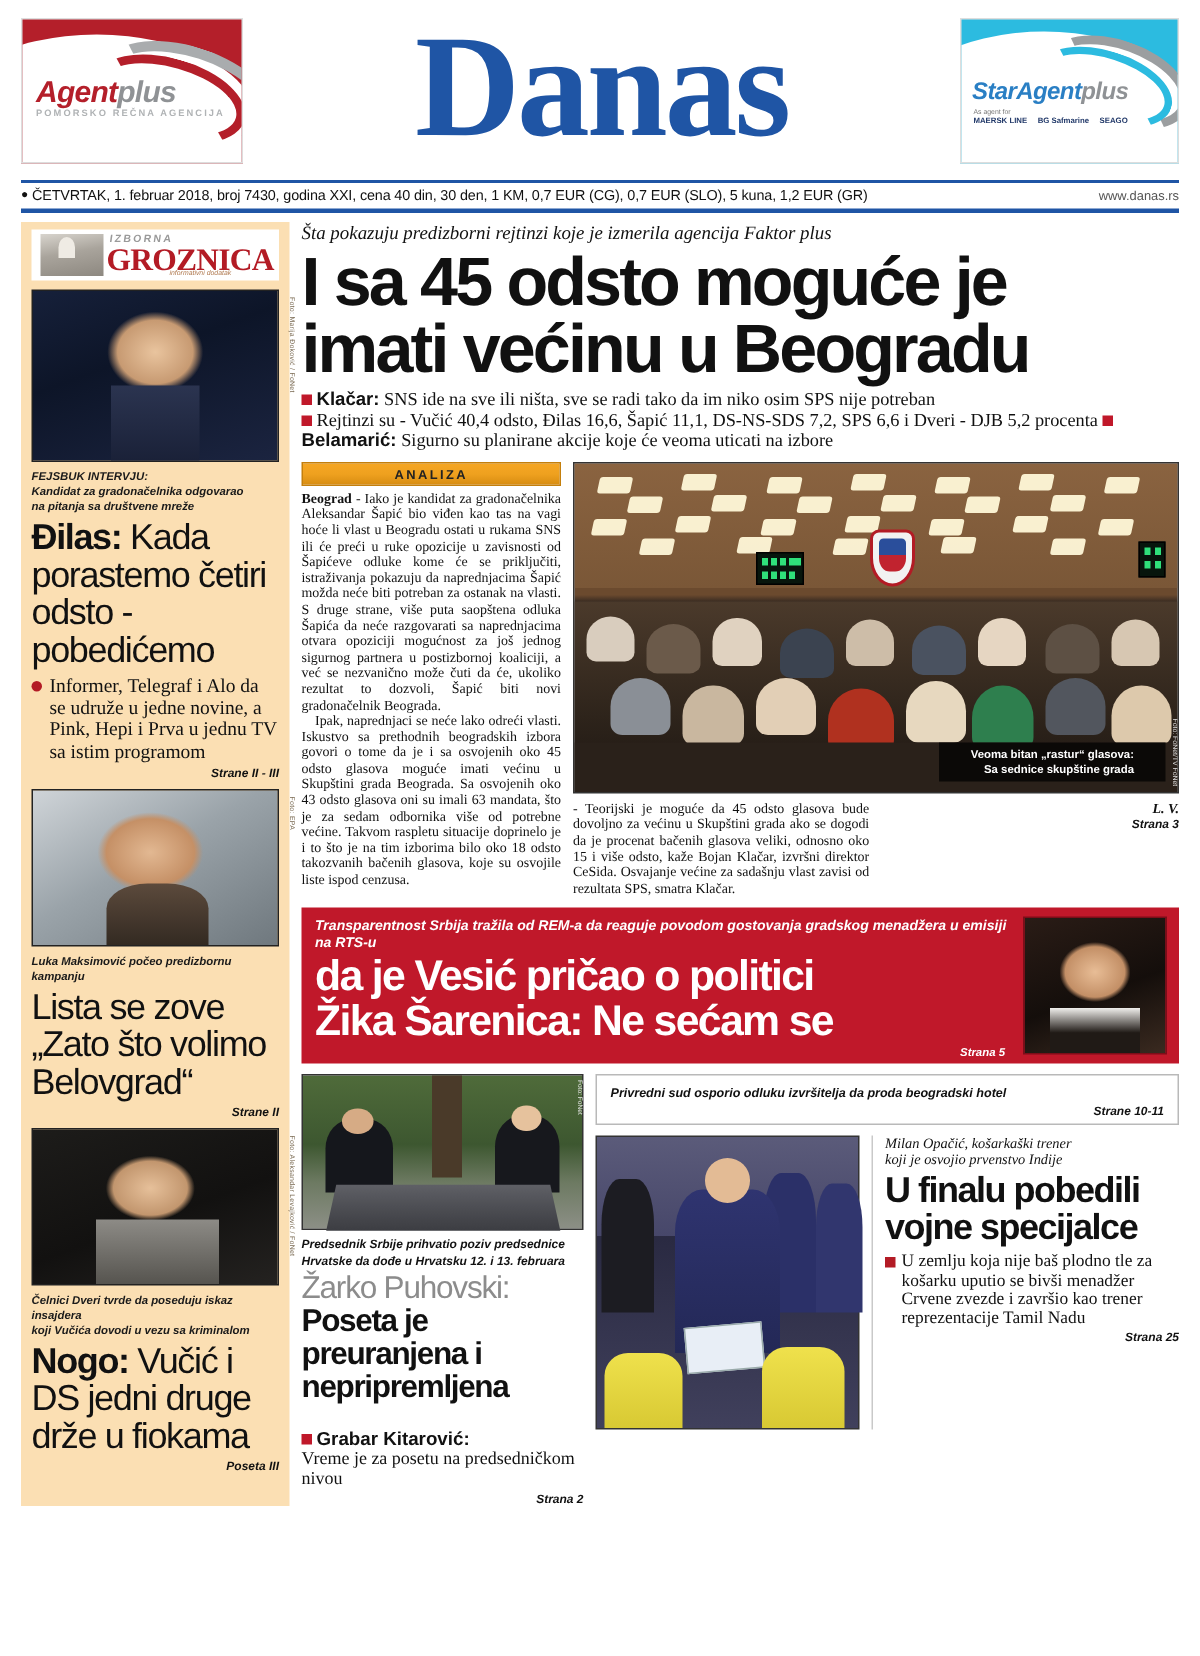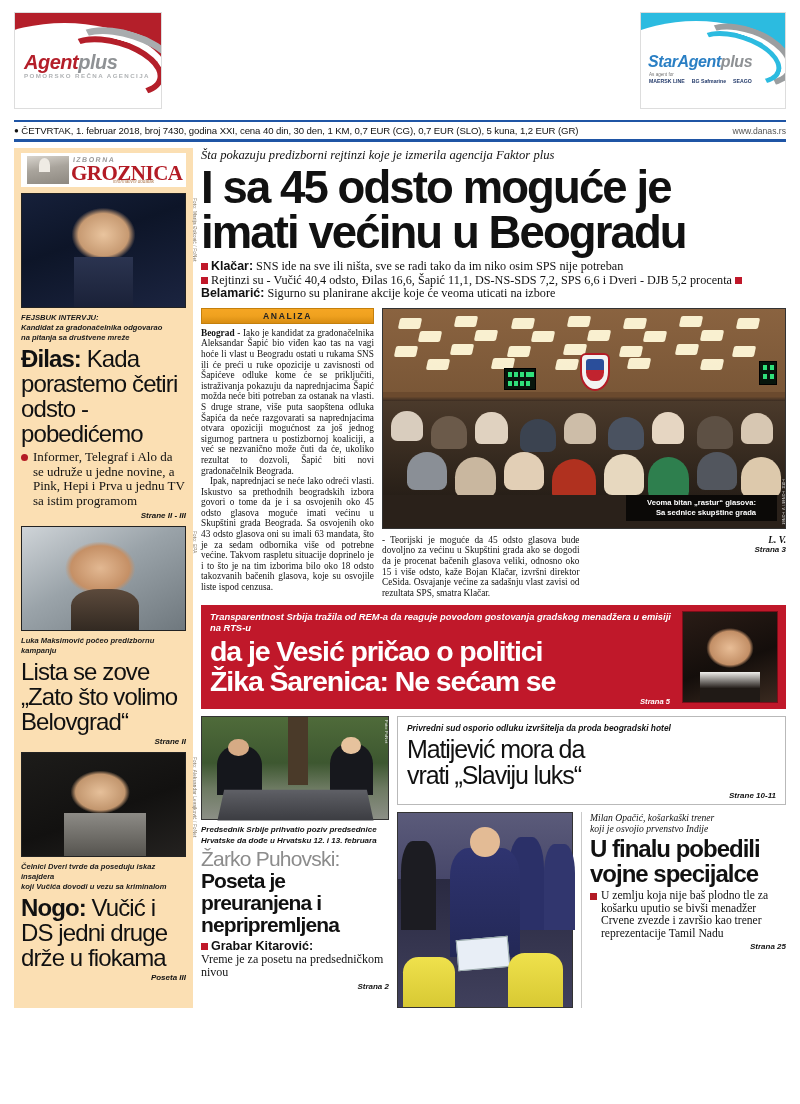--- a/index.html
+++ b/index.html
@@ -313,21 +313,21 @@
   .ph-vucic .m2::after { background:#e6c29d; }
   .ph-vucic .table { position:absolute; left:10%; bottom:0; width:80%; height:30%;
     background: linear-gradient(180deg,#5f6066 0%, #3c3d42 100%); transform: perspective(60px) rotateX(10deg); }
 
   .b-kicker { font-family:"Liberation Sans Narrow","Liberation Sans",sans-serif;
     font-style: italic; font-weight: bold; font-size: 8px; line-height: 10.5px; margin-top: 5px; }
   .b-name { font-family:"Liberation Sans",sans-serif; font-size: 21px; line-height: 22px;
     letter-spacing: -0.8px; color: #8c8c8c; margin-top: 2px; }
   .b-head { font-family:"Liberation Sans",sans-serif; font-weight:bold; font-size: 21px;
     line-height: 22px; letter-spacing: -0.9px; }
-  .b-sub { font-family:"Liberation Sans",sans-serif; font-weight:bold; font-size: 12.5px; margin-top: 3px; }
+  .b-sub { font-family:"Liberation Sans",sans-serif; font-weight:bold; font-size: 12.5px; margin-top: 16px; }
   .b-body { font-family:"Liberation Serif", serif; font-size: 12px; line-height: 13px; }
 
   .boxwhite { border: 1px solid #b9b9b9; padding: 6px 9px 4px 9px; }
   .boxwhite .k { font-family:"Liberation Sans Narrow","Liberation Sans",sans-serif;
     font-style: italic; font-weight: bold; font-size: 8.4px; }
   .boxwhite .h { font-family:"Liberation Sans",sans-serif; font-size: 25px; line-height: 26px;
     letter-spacing: -1.1px; margin-top: 3px; }
   .boxwhite .p { text-align: right; font-size: 8px; font-weight: bold; font-style: italic;
     font-family:"Liberation Sans Narrow","Liberation Sans",sans-serif; margin-top: 3px; }
 
@@ -375,20 +375,23 @@
 
     <div class="ad-left">
       <div class="swoosh-white"></div>
       <div class="swoosh-gray"></div>
       <div class="swoosh-red"></div>
       <div class="logo-word"><span class="a">Agent</span><span class="b">plus</span></div>
       <div class="tagline">POMORSKO REČNA AGENCIJA</div>
       <div class="url">www.agentplus-group.com</div>
     </div>
 
+    <div class="mast-title">
+      <div class="danas">Danas</div>
+    </div>
 
     <div class="ad-right">
       <div class="swoosh-white"></div>
       <div class="arc-gray"></div>
       <div class="arc-blue"></div>
       <div class="logo-word"><span class="a">StarAgent</span><span class="b">plus</span></div>
       <div class="agentlabel">As agent for</div>
       <div class="partners">
         <span>MAERSK LINE</span>
         <span>BG Safmarine</span>
@@ -596,24 +599,20 @@
         <div class="b-head">Poseta je preuranjena i nepripremljena</div>
         <div class="b-sub"><span class="sq"></span><span>Grabar Kitarović:</span></div>
         <div class="b-body">Vreme je za posetu na predsedničkom nivou</div>
         <div class="strane">Strana 2</div>
       </div>
 
       <div class="bcolR">
 
         <div class="boxwhite">
           <div class="k">Privredni sud osporio odluku izvršitelja da proda beogradski hotel</div>
-          <div class="h">
-            <div>Matijević mora da</div>
-            <div>vrati „Slaviju luks“</div>
-          </div>
           <div class="p">Strane 10-11</div>
         </div>
 
         <div class="sportrow">
           <div class="ph-basket">
             <div class="stands"></div>
             <div class="d1"></div>
             <div class="d2"></div>
             <div class="d3"></div>
             <div class="coach"></div>

